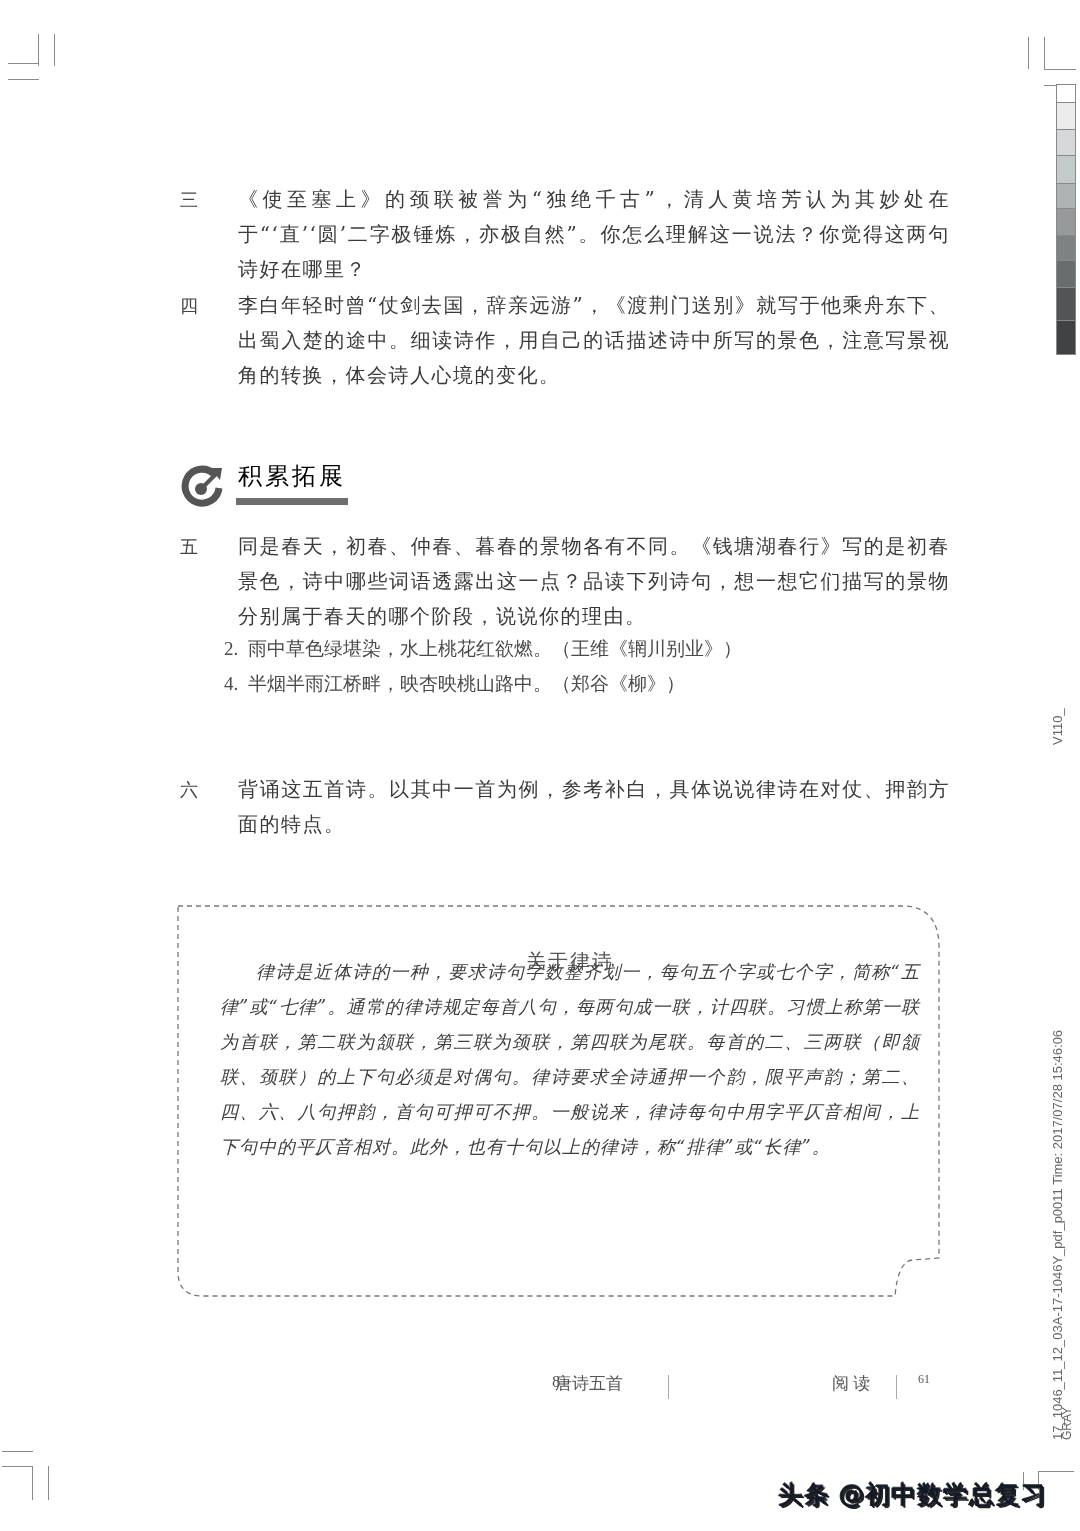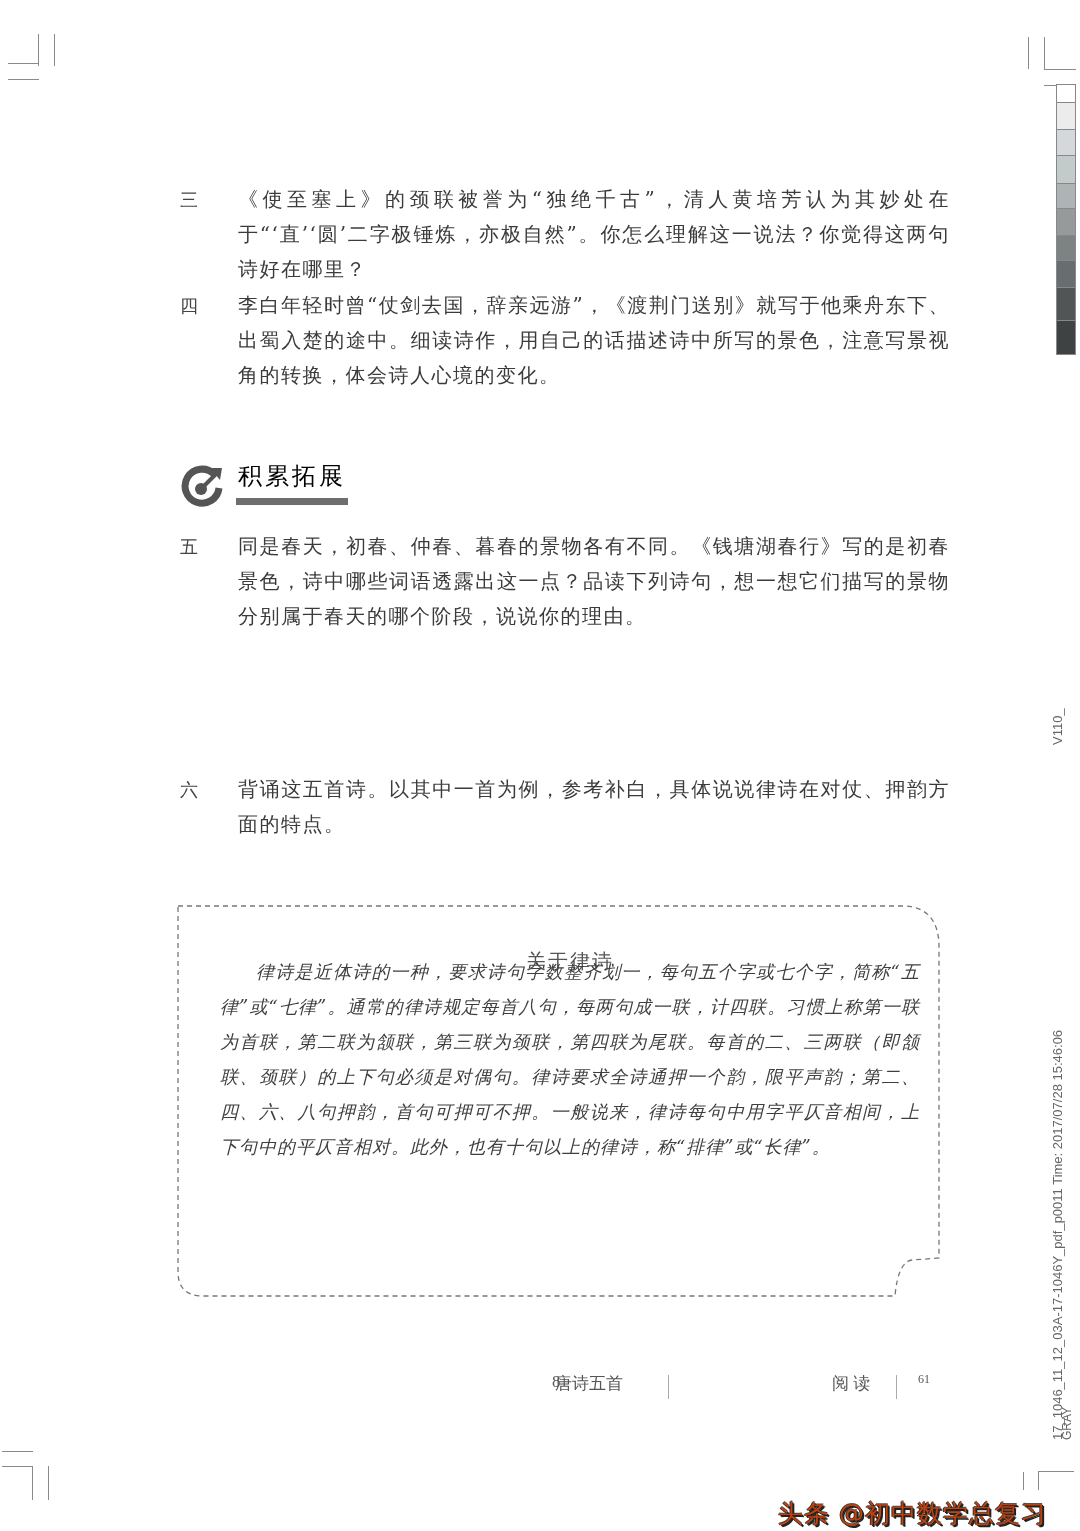--- a/index.html
+++ b/index.html
@@ -18,22 +18,22 @@
     .section-underline { position: absolute; left: 56px; top: 40px; width: 112px; height: 7px; background: #6e6e6e; }
     .poem-list { position: absolute; left: 224px; top: 632px; width: 620px; }
     .poem-item { font-family: "Liberation Serif", "DejaVu Serif", serif; font-size: 19px; line-height: 34.5px; color: #4a4a4a; white-space: nowrap; }
     .poem-item .idx { display: inline-block; width: 24px; }
     .box-svg { position: absolute; left: 0; top: 0; }
     .box-title { position: absolute; left: 0; width: 1080px; top: 948px; text-align: center; font-size: 20px; color: #555; letter-spacing: 2px; padding-left: 60px; box-sizing: border-box; }
     .box-body { position: absolute; left: 220px; top: 954px; width: 700px; font-size: 18px; line-height: 35px; color: #3f3f3f; text-align: justify; letter-spacing: 1px; text-indent: 2em; font-style: italic; }
     .footer { position: absolute; top: 1372px; font-family: "Liberation Serif", "DejaVu Serif", serif; font-size: 17px; color: #555; }
     .footer-sep { position: absolute; width: 1px; background: #aaa; top: 1375px; height: 24px; }
     .rot { position: absolute; transform-origin: left top; transform: rotate(-90deg); white-space: nowrap; font-family: "Liberation Sans", "DejaVu Sans", sans-serif; color: #666; }
-    .watermark { position: absolute; left: 778px; top: 1478px; font-family: "DejaVu Sans", "Liberation Sans", sans-serif; font-size: 25px; color: #c2410c; letter-spacing: 1px;
-      text-shadow: 1px 1px 0 #222, 2px 2px 0 #222, -1px 0 0 #333, 0 -1px 0 #555; white-space: nowrap; margin-top: 19px; }
+    .watermark { position: absolute; left: 778px; top: 1478px; font-family: "DejaVu Sans", "Liberation Sans", sans-serif; font-size: 25px; color: #0f172a; letter-spacing: 1px;
+      text-shadow: 1px 1px 0 #222, 2px 2px 0 #222, -1px 0 0 #333, 0 -1px 0 #555; white-space: nowrap; }
   </style>
 </head>
 <body>
 
 <div class="crop" style="left:38px;top:34px;width:1px;height:32px;"></div>
 <div class="crop" style="left:8px;top:63px;width:31px;height:1px;"></div>
 <div class="crop" style="left:54px;top:34px;width:1px;height:32px;"></div>
 <div class="crop" style="left:8px;top:79px;width:31px;height:1px;"></div>
 
 <div class="crop" style="left:1028px;top:37px;width:1px;height:32px;"></div>
@@ -90,20 +90,22 @@
 </div>
 
 <div class="q-block" style="top:529px;">
   <div class="q-row">
     <span class="q-num">五</span>
     <div class="q-text">同是春天，初春、仲春、暮春的景物各有不同。《钱塘湖春行》写的是初春景色，诗中哪些词语透露出这一点？品读下列诗句，想一想它们描写的景物分别属于春天的哪个阶段，说说你的理由。</div>
   </div>
 </div>
 
 <div class="poem-list">
+  <div class="poem-item"><span class="idx">2.</span><span>雨中草色绿堪染，水上桃花红欲燃。（王维《辋川别业》）</span></div>
+  <div class="poem-item"><span class="idx">4.</span><span>半烟半雨江桥畔，映杏映桃山路中。（郑谷《柳》）</span></div>
 </div>
 
 <div class="q-block" style="top:772px;">
   <div class="q-row">
     <span class="q-num">六</span>
     <div class="q-text">背诵这五首诗。以其中一首为例，参考补白，具体说说律诗在对仗、押韵方面的特点。</div>
   </div>
 </div>
 
 <svg class="box-svg" width="1080" height="1531">

